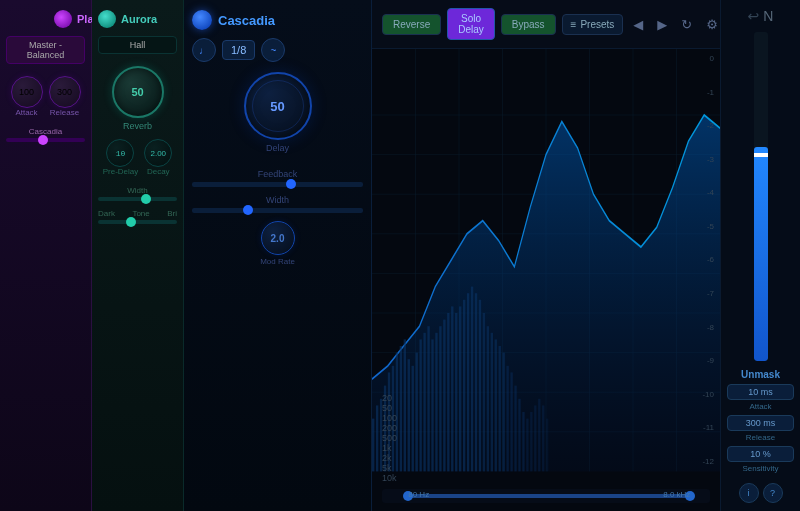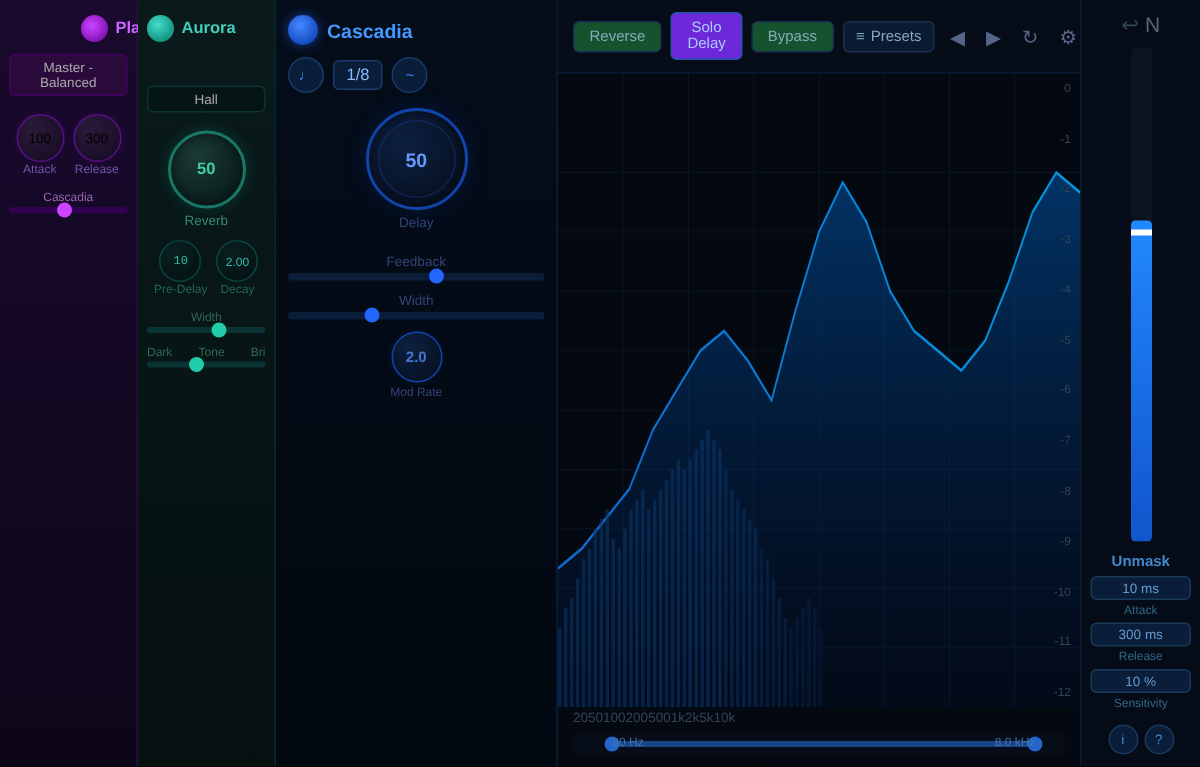--- a/index.html
+++ b/index.html
@@ -168,21 +168,20 @@
     .aurora-preset {
       background: #051515;
       border: 1px solid #0a3333;
       border-radius: 4px;
       color: #aaa;
       font-size: 9px;
       padding: 3px 6px;
       width: 100%;
       text-align: center;
       margin-bottom: 12px;
-      margin-top: 21px;
     }
     .knob-teal {
       width: 52px; height: 52px;
       background: radial-gradient(circle at 35% 30%, #1a3a35, #051515);
       border: 2px solid #1a7766;
       box-shadow: 0 0 10px #00ccaa33, inset 0 0 8px #00000080;
     }
     .knob-value-teal { color: #44ccaa; font-size: 11px; font-weight: bold; }
     .knob-label-teal { color: #338877; font-size: 9px; margin-top: 3px; }
     .aurora-small-row {
@@ -374,22 +373,23 @@
       width: 100%;
       height: 100%;
       position: absolute;
       top: 0; left: 0;
     }
     .freq-labels {
       position: absolute;
       bottom: 28px;
       left: 0; right: 17px;
       display: flex;
-      justify-content: flex-start;
+      justify-content: flex-end;
       padding: 0 10px;
+      flex-direction: column;
     }
     .freq-label {
       color: #334455;
       font-size: 9px;
     }
     .db-labels {
       position: absolute;
       top: 0;
       right: 6px;
       height: calc(100% - 40px);

